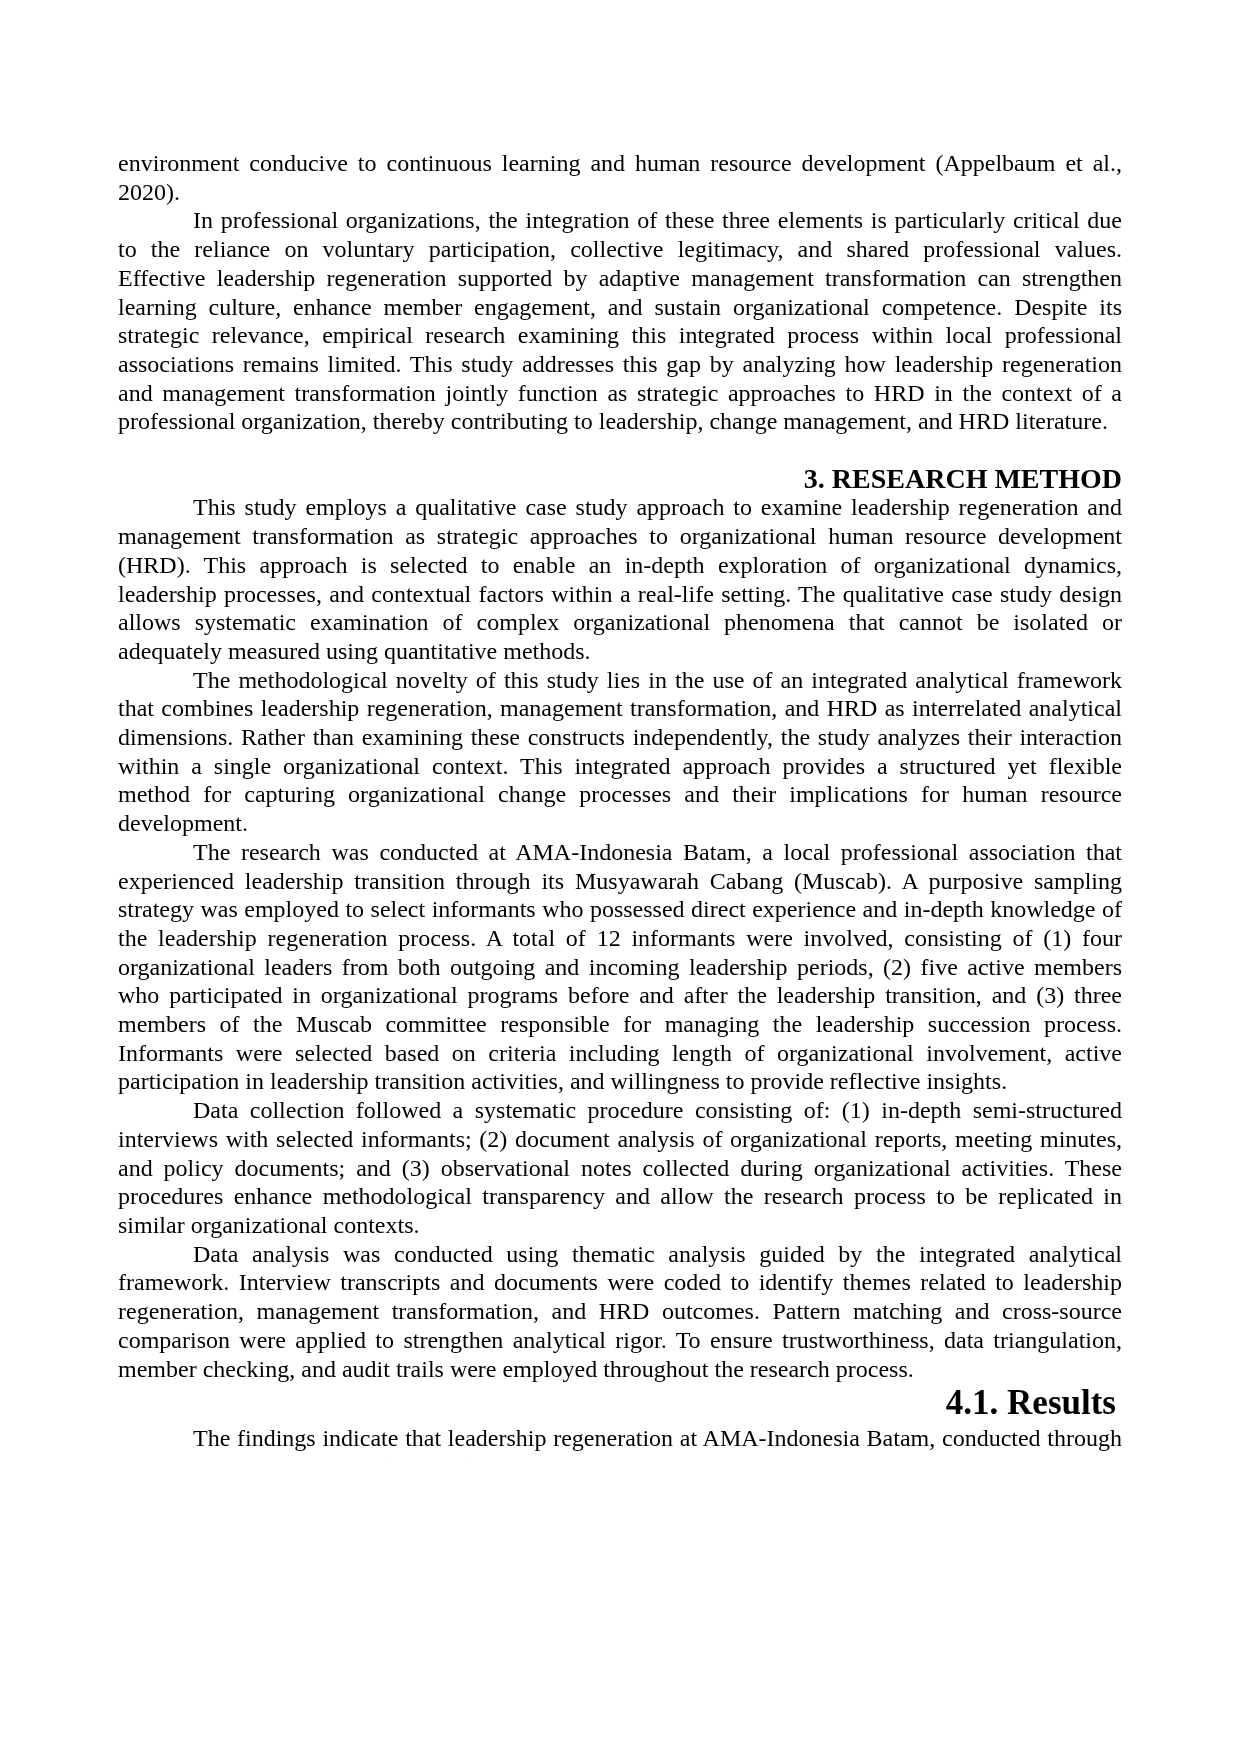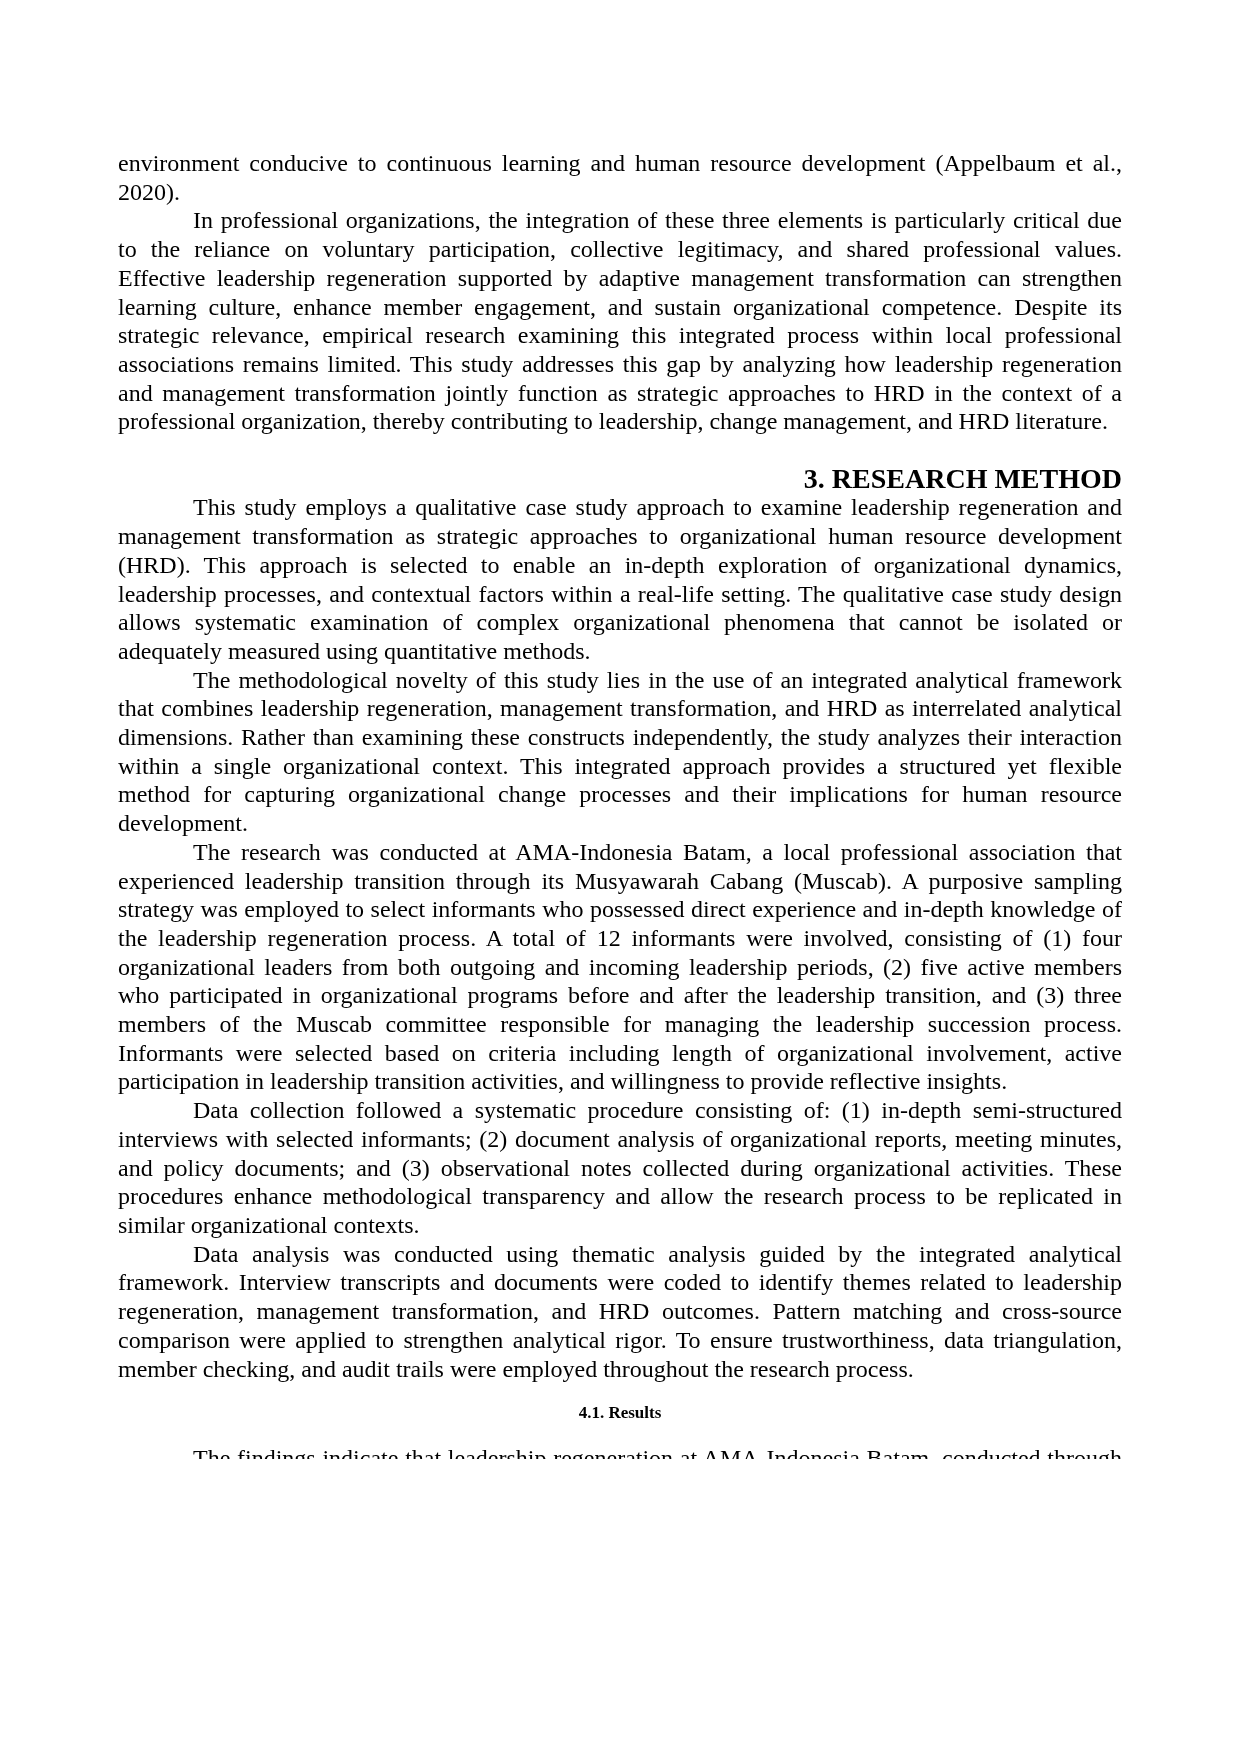--- a/index.html
+++ b/index.html
@@ -36,26 +36,26 @@
   }
   .body-text h2 {
     margin: 28.7px 0 0 0;
     padding: 0;
     font-size: 28px;
     line-height: 28.7px;
     font-weight: bold;
     text-align: right;
   }
   .body-text h3 {
-    margin: 16px;
+    margin: 6px;
     padding: 0;
-    font-size: 17px;
+    font-size: 35px;
     line-height: 28.7px;
     font-weight: bold;
-    text-align: center;
+    text-align: right;
   }
   .page-footer {
     position: absolute;
     left: 118px;
     top: 1571px;
     width: 1004px;
     text-align: right;
     font-family: "Liberation Serif", serif;
     font-size: 16px;
     line-height: 28.7px;

